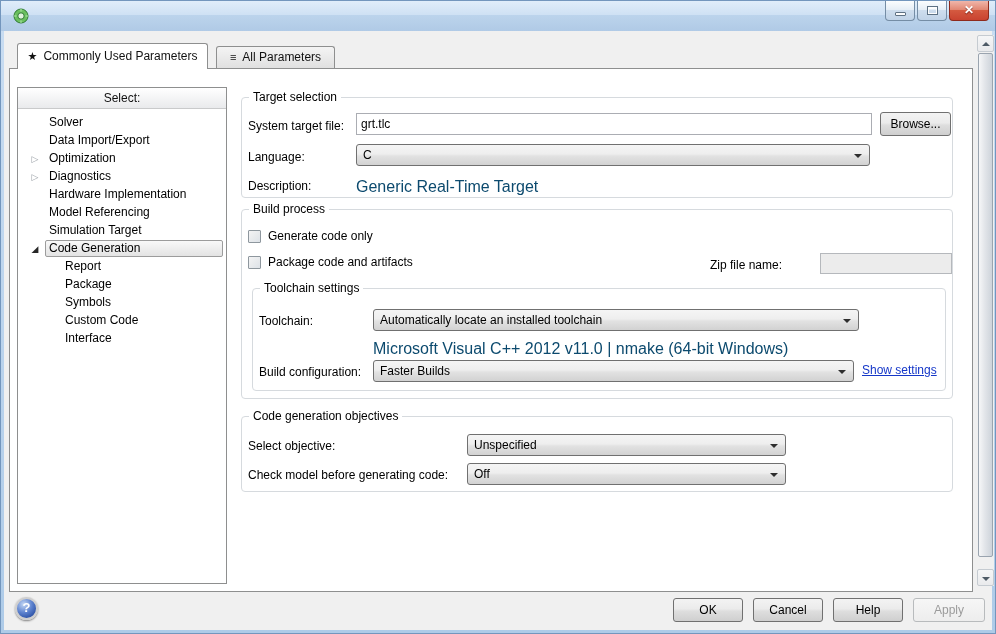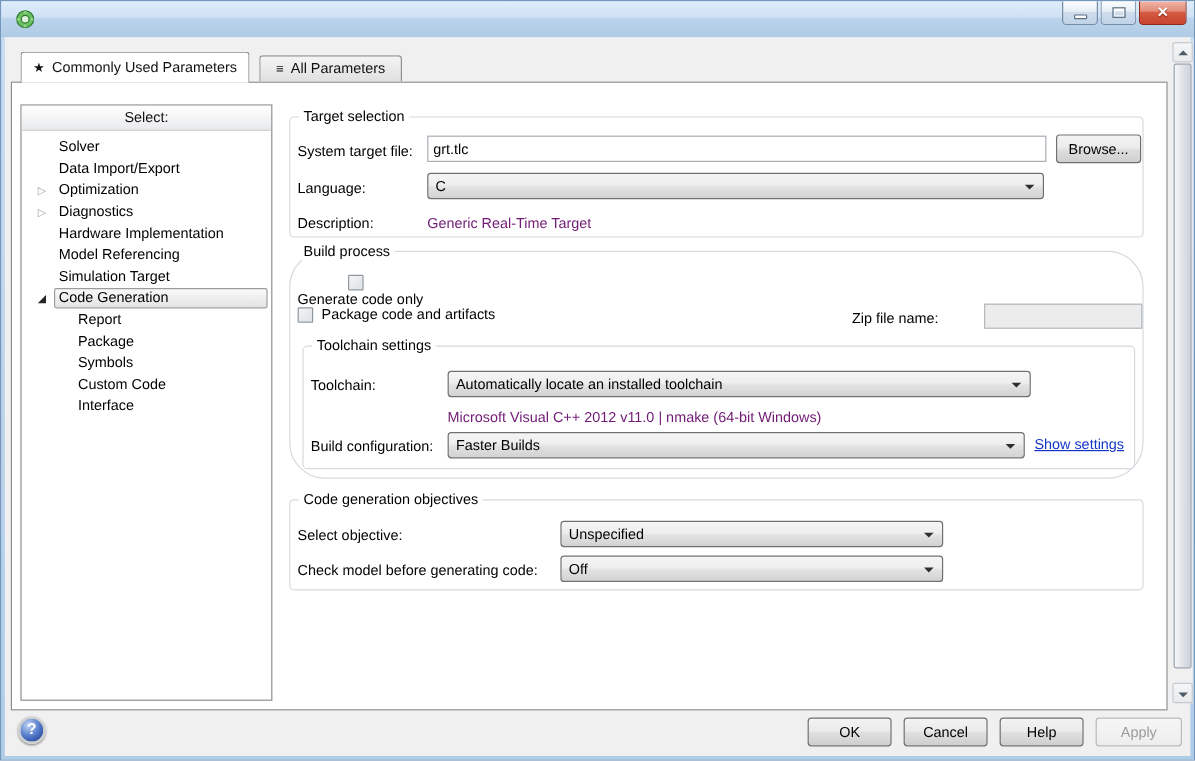--- a/index.html
+++ b/index.html
@@ -43,21 +43,21 @@
   .tree-arrow.expanded::before { content:"◢"; color:#262626; font-size:9px; }
   .tree-label.lvl0 { margin-left:31px; }
   .tree-label.lvl1 { margin-left:47px; }
   .tree-row.selected .tree-label { flex:1 1 auto; margin-right:3px; margin-left:27px; padding-left:3px;
     background:linear-gradient(#f9f9f9,#e3e3e3); border:1px solid #9c9c9c; border-radius:2px; height:17px; line-height:15px; }
 
   
   .group { position:absolute; border:1px solid #d6dade; border-radius:4px; z-index:5; }
   .legend { position:absolute; top:-8px; left:7px; background:#fff; padding:0 4px; font-size:12px; line-height:15px; color:#000; white-space:nowrap; }
   .flabel { position:absolute; font-size:12px; line-height:15px; color:#000; white-space:nowrap; }
-  .ftext  { position:absolute; font-size:12px; line-height:15px; color:#701a75; white-space:nowrap; }
+  .ftext  { position:absolute; font-size:16px; line-height:15px; color:#0c4a6e; white-space:nowrap; }
 
   
   .tinput { position:absolute; border:1px solid #abadb3; background:#fff; font-size:12px; padding:0 4px; font-family:inherit; color:#000; }
   .tinput.disabled { background:#ececec; border-color:#b5b8bc; }
   .combo { position:absolute; height:22px; border:1px solid #707070; border-radius:3px;
     background:linear-gradient(#f5f5f5 0%,#eeeeee 45%,#e2e2e2 55%,#d2d2d2 100%); cursor:default; }
   .combo-value { position:absolute; left:6px; top:3px; font-size:12px; white-space:nowrap; color:#000; }
   .combo-arrow { position:absolute; right:7px; top:9px; width:0; height:0;
     border-left:4px solid transparent; border-right:4px solid transparent; border-top:4px solid #2e2e2e; }
   .btn { position:absolute; border:1px solid #707070; border-radius:3px; font-size:12px; color:#000; text-align:center; line-height:22px; cursor:default;
@@ -177,23 +177,23 @@
       <div class="btn" style="left:638px; top:14px; width:71px; height:24px;">Browse...</div>
       <span class="flabel" style="left:6px; top:52px;">Language:</span>
       <div class="combo" style="left:114px; top:46px; width:514px;">
         <span class="combo-value">C</span>
         <span class="combo-arrow"></span>
       </div>
       <span class="flabel" style="left:6px; top:81px;">Description:</span>
       <span class="ftext" style="left:114px; top:81px;">Generic Real-Time Target</span>
     </div>
 
-    <div class="group" style="left:237px; top:178px; width:712px; height:190px;border-radius:30px;">
+    <div class="group" style="left:237px; top:178px; width:712px; height:190px;">
       <span class="legend">Build process</span>
-      <div class="checkrow" style="left:6px; top:19px;flex-direction:column;">
+      <div class="checkrow" style="left:6px; top:19px;">
         <span class="checkbox"></span>
         <span>Generate code only</span>
       </div>
       <div class="checkrow" style="left:6px; top:45px;">
         <span class="checkbox"></span>
         <span>Package code and artifacts</span>
       </div>
       <span class="flabel" style="left:468px; top:48px;">Zip file name:</span>
       <input class="tinput disabled" style="left: 578px; top: 43px; width: 132px; height: 21px;" disabled="" value="">
 

